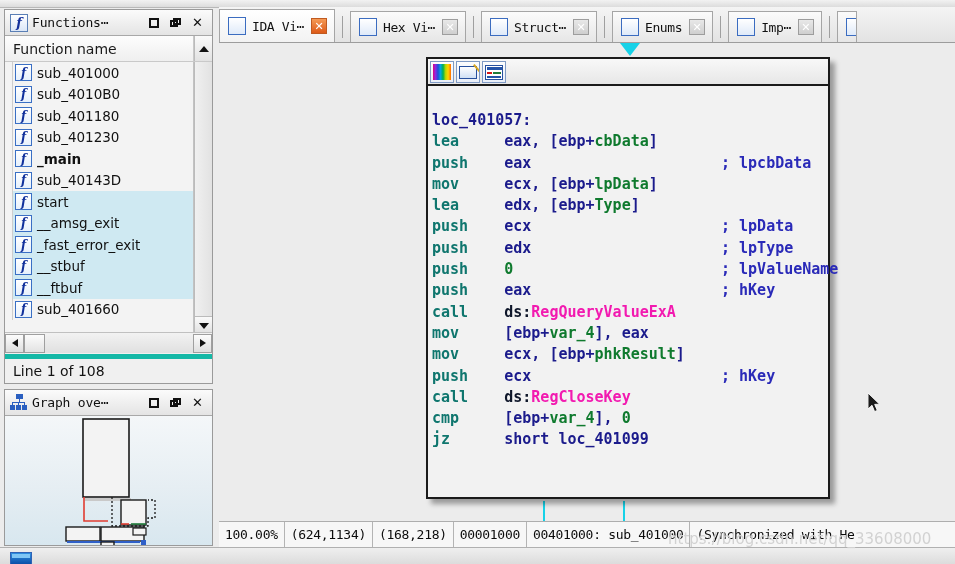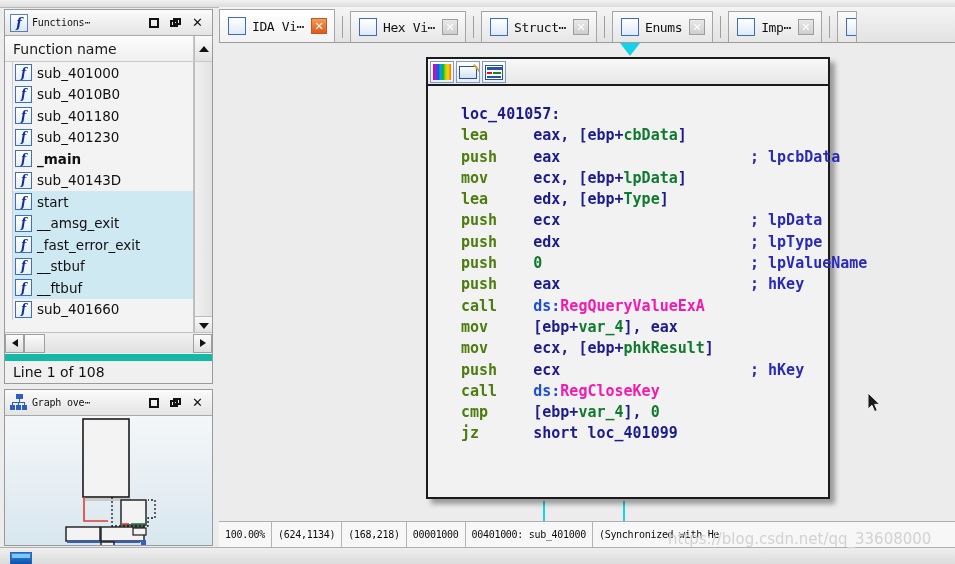--- a/index.html
+++ b/index.html
@@ -53,21 +53,21 @@
     display: flex; align-items: center; justify-content: center;
     font-family: "DejaVu Serif", serif;
     font-style: italic;
     font-weight: bold;
     font-size: 13px;
     color: #12309c;
     box-sizing: border-box;
   }
   .win-title .ttl-text {
     font-family: "DejaVu Sans Mono", monospace;
-    font-size: 10px;
+    font-size: 13px;
     color: #101010;
     white-space: nowrap;
     overflow: hidden;
     flex: 1 1 auto;
     letter-spacing: -0.2px;
   }
   .win-btns { display: flex; align-items: center; gap: 9px; padding-right: 6px; flex: none;}
   .wb {
     width: 13px; height: 13px;
     display: flex; align-items: center; justify-content: center;
@@ -207,21 +207,21 @@
   }
   .hs-track { flex: 1 1 auto; height: 100%; }
 
   .fn-status {
     position: absolute;
     left: 0; bottom: 0;
     width: 207px; height: 29px;
     display: flex; align-items: center;
     padding-left: 8px;
     background: #f0f0f0;
-    border-top: 7px solid #14b8a6;
+    border-top: 5px solid #14b8a6;
     font-family: "DejaVu Sans", sans-serif;
     font-size: 14px;
     color: #131313;
     box-sizing: border-box;
   }
 
   
   .go-window {
     position: absolute;
     left: 4px; top: 389px;
@@ -384,40 +384,39 @@
   .graph-ic{
     position:absolute; left:2px; top:3px; width:18px; height:15px;
     background:#ffffff; border:1px solid #27509e; box-sizing:border-box;
   }
   .graph-ic i{ position:absolute; background:#2554a8; display:block;}
 
   .node-code {
     position: absolute;
     left: 0; top: 27px; right: 0; bottom: 0;
     background: #f2f2f2;
-    padding: 18px 0 0 4px;
-    box-sizing: border-box;
-    margin-left: 29px;
+    padding: 24px 0 0 4px;
+    box-sizing: border-box;
   }
   .cline {
     height: 21.3px;
     white-space: pre;
     font-family: "DejaVu Sans Mono", monospace;
     font-size: 15px;
     font-weight: bold;
     color: #1b1b8c;
     letter-spacing: 0px;
     line-height: 21.3px;
   }
-  .cline .mn { color: #4d7c0f; }
+  .cline .mn { color: #0f766e; }
   .cline .var { color: #0f7a2e; }
   .cline .num { color: #0f7a2e; }
   .cline .cmt { color: #2a2ab8; }
   .cline .api { color: #f21ab0; }
-  .cline .ds  { color: #1d4ed8; }
+  .cline .ds  { color: #0f172a; }
 
   .mouse-cursor {
     position: absolute;
     left: 440px; top: 334px;
     width: 13px; height: 20px;
     z-index: 40;
   }
 
   
   .exit-edge {
@@ -434,21 +433,21 @@
     border-top: 1px solid #aeaeae;
     display: flex;
     align-items: stretch;
     box-sizing: border-box;
   }
   .sb-cell {
     display: flex; align-items: center;
     padding: 0 6px;
     border-right: 1px solid #b4b4b4;
     font-family: "DejaVu Sans Mono", monospace;
-    font-size: 10px;
+    font-size: 13px;
     color: #0c0c0c;
     white-space: nowrap;
     letter-spacing: -0.3px;
     box-sizing: border-box;
   }
   .sb-cell:last-child { border-right: none; }
 
   .watermark {
     position: absolute;
     left: 668px; top: 530px;

